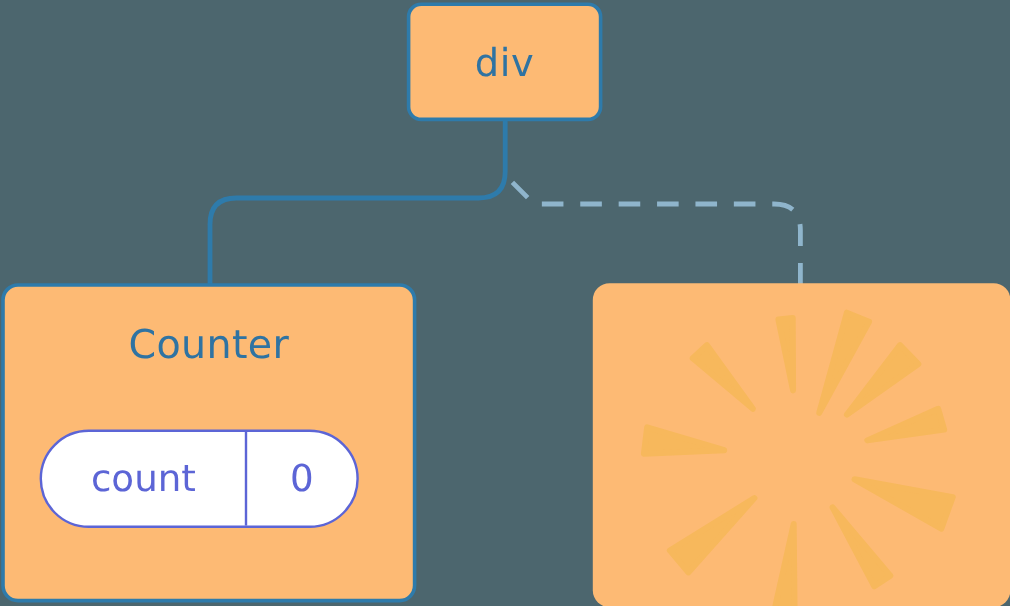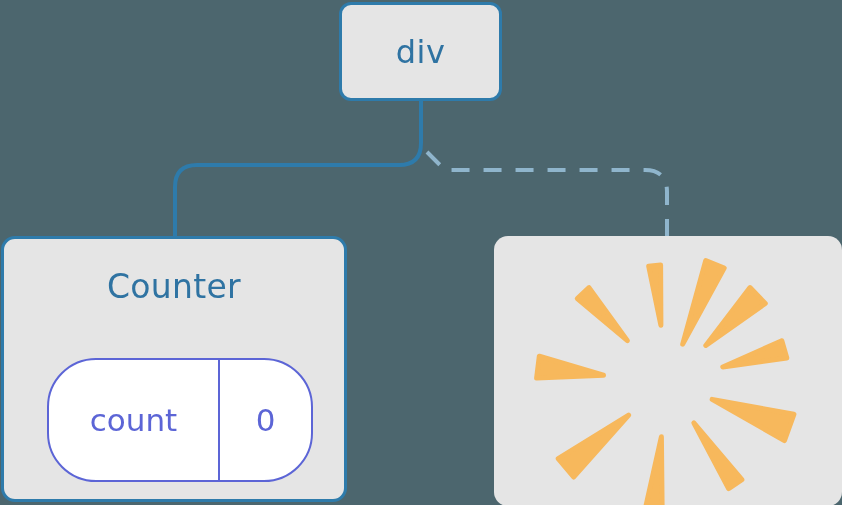--- a/index.html
+++ b/index.html
@@ -25,21 +25,21 @@
     left: 0;
     top: 0;
     width: 842px;
     height: 505px;
     pointer-events: none;
   }
 
   
   .node {
     position: absolute;
-    background: #e5e5e5;
+    background: #fdba74;
     box-sizing: border-box;
     display: flex;
     flex-direction: column;
     align-items: center;
   }
 
   
   #node-root {
     left: 339px;
     top: 2px;
@@ -80,24 +80,24 @@
     width: 348px;
     height: 270px;
     border-radius: 14px 14px 14px 14px;
     border: none;
     justify-content: center;
   }
 
   
   .state-pill {
     position: absolute;
-    left: 43px;
+    left: 29px;
     top: 119px;
     width: 266px;
-    height: 124px;
+    height: 82px;
     border: 2px solid #5c65d6;
     border-radius: 49px;
     display: flex;
     align-items: stretch;
     box-sizing: border-box;
     background: #ffffff;
   }
   .state-pill .pill-key {
     flex: 0 0 171px;
     display: flex;

